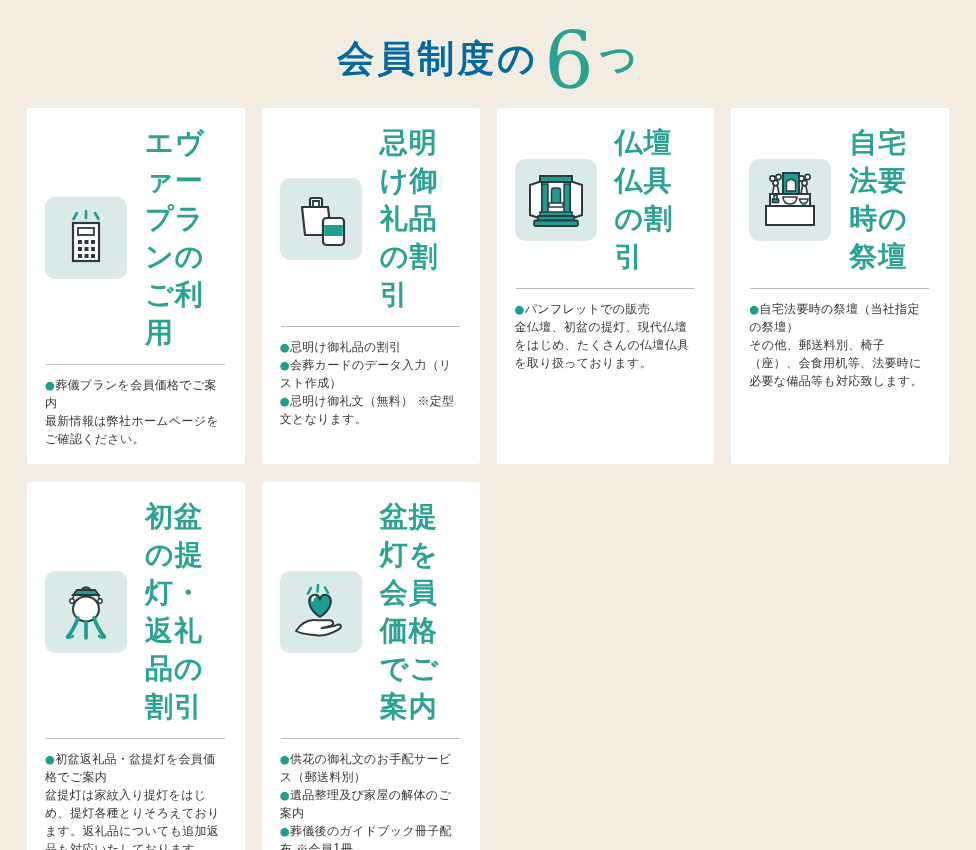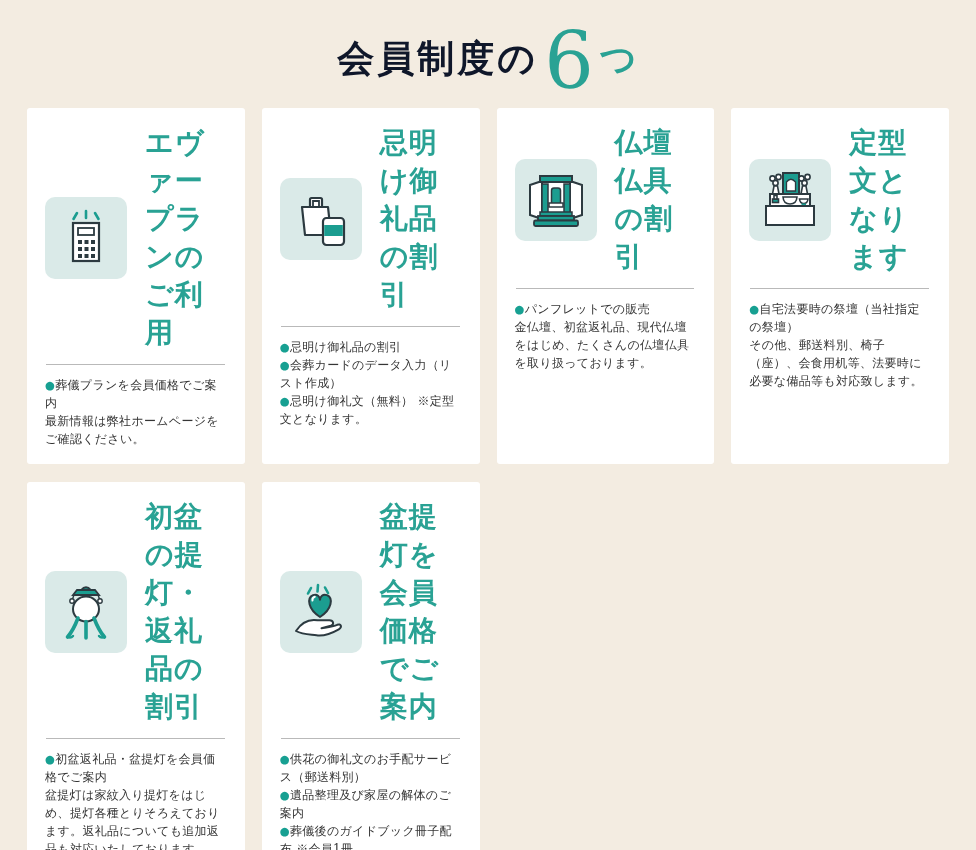--- a/index.html
+++ b/index.html
@@ -12,21 +12,21 @@
   }
   .page{padding:0 27px;}
   
   .header{
     text-align:center;
     padding-top:10px;
     height:98px;
     display:flex;align-items:center;justify-content:center;
     gap:4px;
   }
-  .t-dark{color:#0f172a;font-size:37px;font-weight:700;letter-spacing:3px;}
+  .t-dark{color:#0369a1;font-size:37px;font-weight:700;letter-spacing:3px;}
   .t-num{color:#29a294;font-size:78px;font-weight:400;line-height:1;position:relative;top:2px;margin:0 2px;}
   .t-tsu{color:#29a294;font-size:36px;font-weight:700;letter-spacing:2px;}
   
   .grid{
     display:grid;
     grid-template-columns:1fr 1fr 1fr 1fr;
     gap:18px 17px;
   }
   .card{
     background:#ffffff;
@@ -145,21 +145,21 @@
             <rect x="16" y="44" width="32" height="4" fill="#1b9d90" stroke="#2c3a40" stroke-width="1.5"></rect>
             <rect x="14" y="48" width="36" height="4.5" fill="#1b9d90" stroke="#2c3a40" stroke-width="1.8"></rect>
             <rect x="10" y="52.5" width="44" height="5.5" rx="1.5" fill="#1b9d90" stroke="#2c3a40" stroke-width="1.8"></rect>
           </svg>
         </div>
         <h2 class="card-title">仏壇仏具の割引</h2>
       </div>
       <hr class="divider">
       <div class="card-body">
           <p><span class="bullet">●</span>パンフレットでの販売</p>
-          <p>金仏壇、初盆返礼品、現代仏壇をはじめ、たくさんの仏壇仏具を取り扱っております。</p>
+          <p>金仏壇、初盆の提灯、現代仏壇をはじめ、たくさんの仏壇仏具を取り扱っております。</p>
         </div>
     </section>
 
     <section class="card">
       <div class="card-head">
         <div class="icon-tile">
           <svg viewBox="0 0 64 64">
             <rect x="25" y="5" width="16" height="21" fill="#1b9d90" stroke="#2c3a40" stroke-width="2"></rect>
             <path d="M28.5 23 V14 Q32.8 8.5 37.5 14 V23 Z" fill="#ffffff" stroke="#2c3a40" stroke-width="1.3"></path>
             <g stroke="#2c3a40" stroke-width="1.6" fill="#ffffff">
@@ -176,21 +176,21 @@
             <g stroke="#2c3a40" stroke-width="1.6">
               <rect x="14.5" y="31" width="6" height="3.5" fill="#1b9d90"></rect>
               <rect x="16" y="27.5" width="3" height="3.5" fill="#ffffff"></rect>
               <path d="M25 29 H39 Q38.5 36 32 36 Q25.5 36 25 29 Z" fill="#ffffff"></path>
               <path d="M41.5 31 H50 Q49.5 35.5 45.75 35.5 Q42 35.5 41.5 31 Z" fill="#ffffff"></path>
               <rect x="43.5" y="35.5" width="4.5" height="2.5" fill="#1b9d90" stroke="none"></rect>
             </g>
             <rect x="8" y="38" width="48" height="19" fill="#ffffff" stroke="#2c3a40" stroke-width="2"></rect>
           </svg>
         </div>
-        <h2 class="card-title">定型文となります</h2>
+        <h2 class="card-title">自宅法要時の祭壇</h2>
       </div>
       <hr class="divider">
       <div class="card-body">
           <p><span class="bullet">●</span>自宅法要時の祭壇（当社指定の祭壇）</p>
           <p>その他、郵送料別、椅子（座）、会食用机等、法要時に必要な備品等も対応致します。</p>
         </div>
     </section>
 
     <section class="card">
       <div class="card-head">

